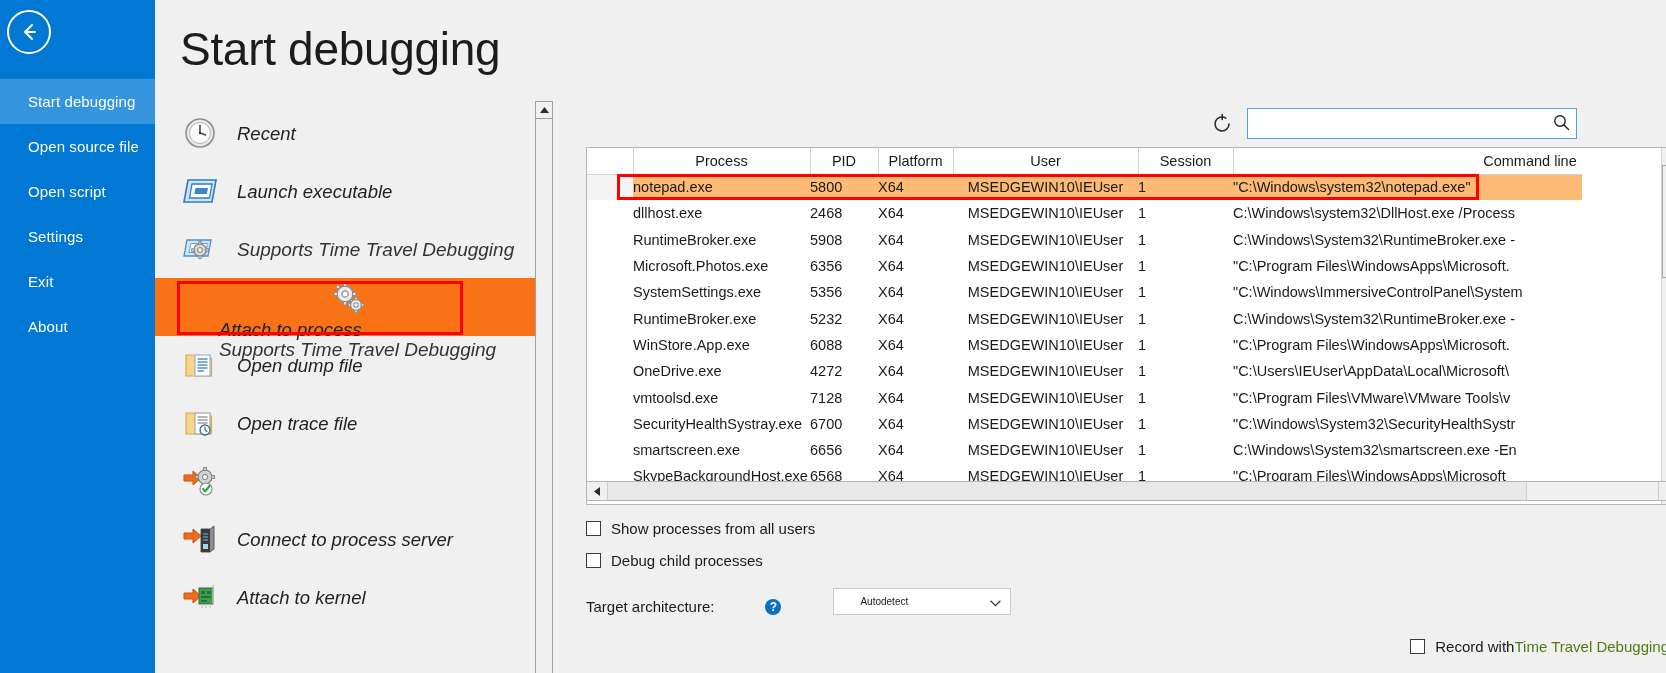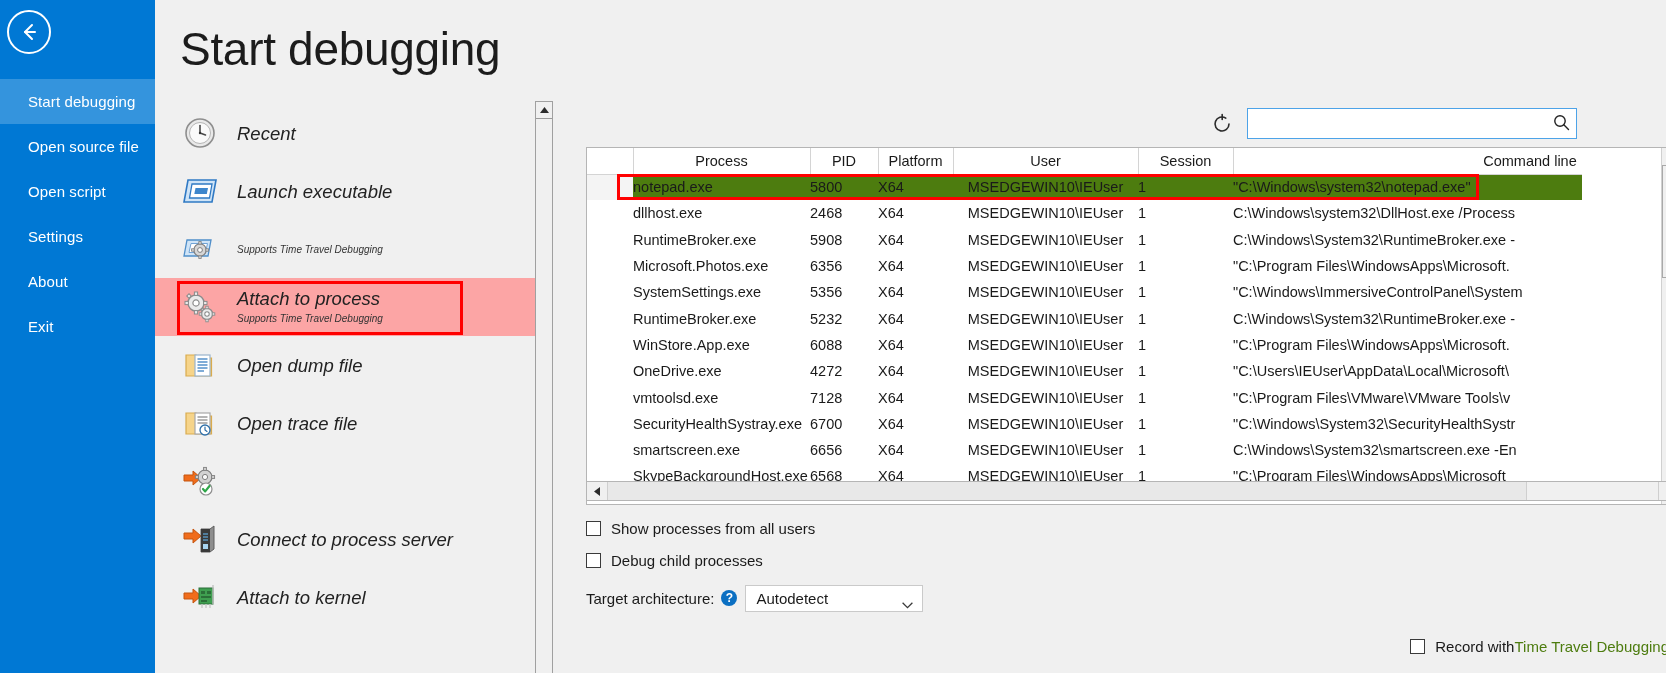--- a/index.html
+++ b/index.html
@@ -76,37 +76,37 @@
     width: 380px;
   }
   .cmd-item {
     position: relative;
     display: flex;
     align-items: center;
     height: 58px;
     padding-left: 25px;
     cursor: pointer;
   }
-  .cmd-item.selected { background: #fca5a5; }
+  .cmd-item.selected { background: #f97316; flex-direction: column; }
   .cmd-ico {
     width: 40px; height: 40px;
     flex: 0 0 40px;
     display: flex; align-items: center; justify-content: center;
     margin-right: 17px;
   }
   .cmd-text { display: flex; flex-direction: column; justify-content: center; font-style: italic; }
   .cmd-label {
     font-size: 18.5px;
     color: #222;
     font-weight: 400;
     line-height: 23px;
     white-space: nowrap;
   }
   .cmd-sub {
-    font-size: 10px;
+    font-size: 19px;
     color: #333;
     line-height: 17px;
     white-space: nowrap;
   }
 
   
   .redbox {
     position: absolute;
     border: 3px solid #ff0000;
     pointer-events: none;
@@ -226,21 +226,21 @@
   .c-user   { width: 185px; }
   .c-sess   { width: 95px; }
   .c-cmd    { width: 594px; }
 
   td.t-proc { padding-left: 12px; }
   td.t-pid, td.t-plat, td.t-sess { padding-left: 0; }
   td.t-user { padding-left: 0; text-align: center; }
   td.t-cmd  { padding-left: 10px; }
   .row-hdr-cell { background: #ffffff; border-right: 1px solid #d4d4d4; }
   tr.sel .row-hdr-cell { background: #f4f4f4; }
-  tr.sel td { background: #4d7c0f; }
+  tr.sel td { background: #fdba74; }
 
   
   .grid-vscroll {
     position: absolute;
     right: 0; top: 0;
     width: 17px; height: 100%;
     background: #f0f0f0;
     border-left: 1px solid #d0d0d0;
     z-index: 5;
   }
@@ -302,46 +302,47 @@
     border: 1px solid #3a3a3a;
     background: #ffffff;
     margin-right: 10px;
     flex: 0 0 15px;
     cursor: pointer;
   }
   .opt-label { white-space: nowrap; cursor: pointer; }
 
   .arch-row {
     display: flex;
-    align-items: center;
+    align-items: flex-end;
     height: 34px;
     margin-top: 5px;
     font-size: 15px;
     color: #1a1a1a;
+    gap: 44px;
   }
   .help-ico {
     width: 16px; height: 16px;
     border-radius: 50%;
     background: #0b6fc2;
     color: #fff;
     font-size: 12px;
     font-weight: bold;
     display: flex; align-items: center; justify-content: center;
     margin: 0 8px 0 7px;
     cursor: pointer;
   }
   .arch-select {
     position: relative;
     width: 178px; height: 27px;
     border: 1px solid #cacaca;
     background: #ffffff;
     display: flex;
     align-items: center;
-    padding-left: 10px;
-    font-size: 15px;
+    padding-left: 26px;
+    font-size: 10px;
     cursor: pointer;
   }
   .arch-caret {
     position: absolute;
     right: 9px; top: 9px;
   }
 
   .ttd-row {
     position: absolute;
     right: 0px; top: 618px;
@@ -371,24 +372,24 @@
       <div class="nav-item">
           <span>Open source file</span>
         </div>
       <div class="nav-item">
           <span>Open script</span>
         </div>
       <div class="nav-item">
           <span>Settings</span>
         </div>
       <div class="nav-item">
+          <span>Exit</span>
+        </div>
+      <div class="nav-item">
           <span>About</span>
-        </div>
-      <div class="nav-item">
-          <span>Exit</span>
         </div>
     </div>
   </div>
 
   <div class="panel">
     <div class="page-title">Start debugging</div>
 
     <div class="cmd-list">
 
       <div class="cmd-item">

